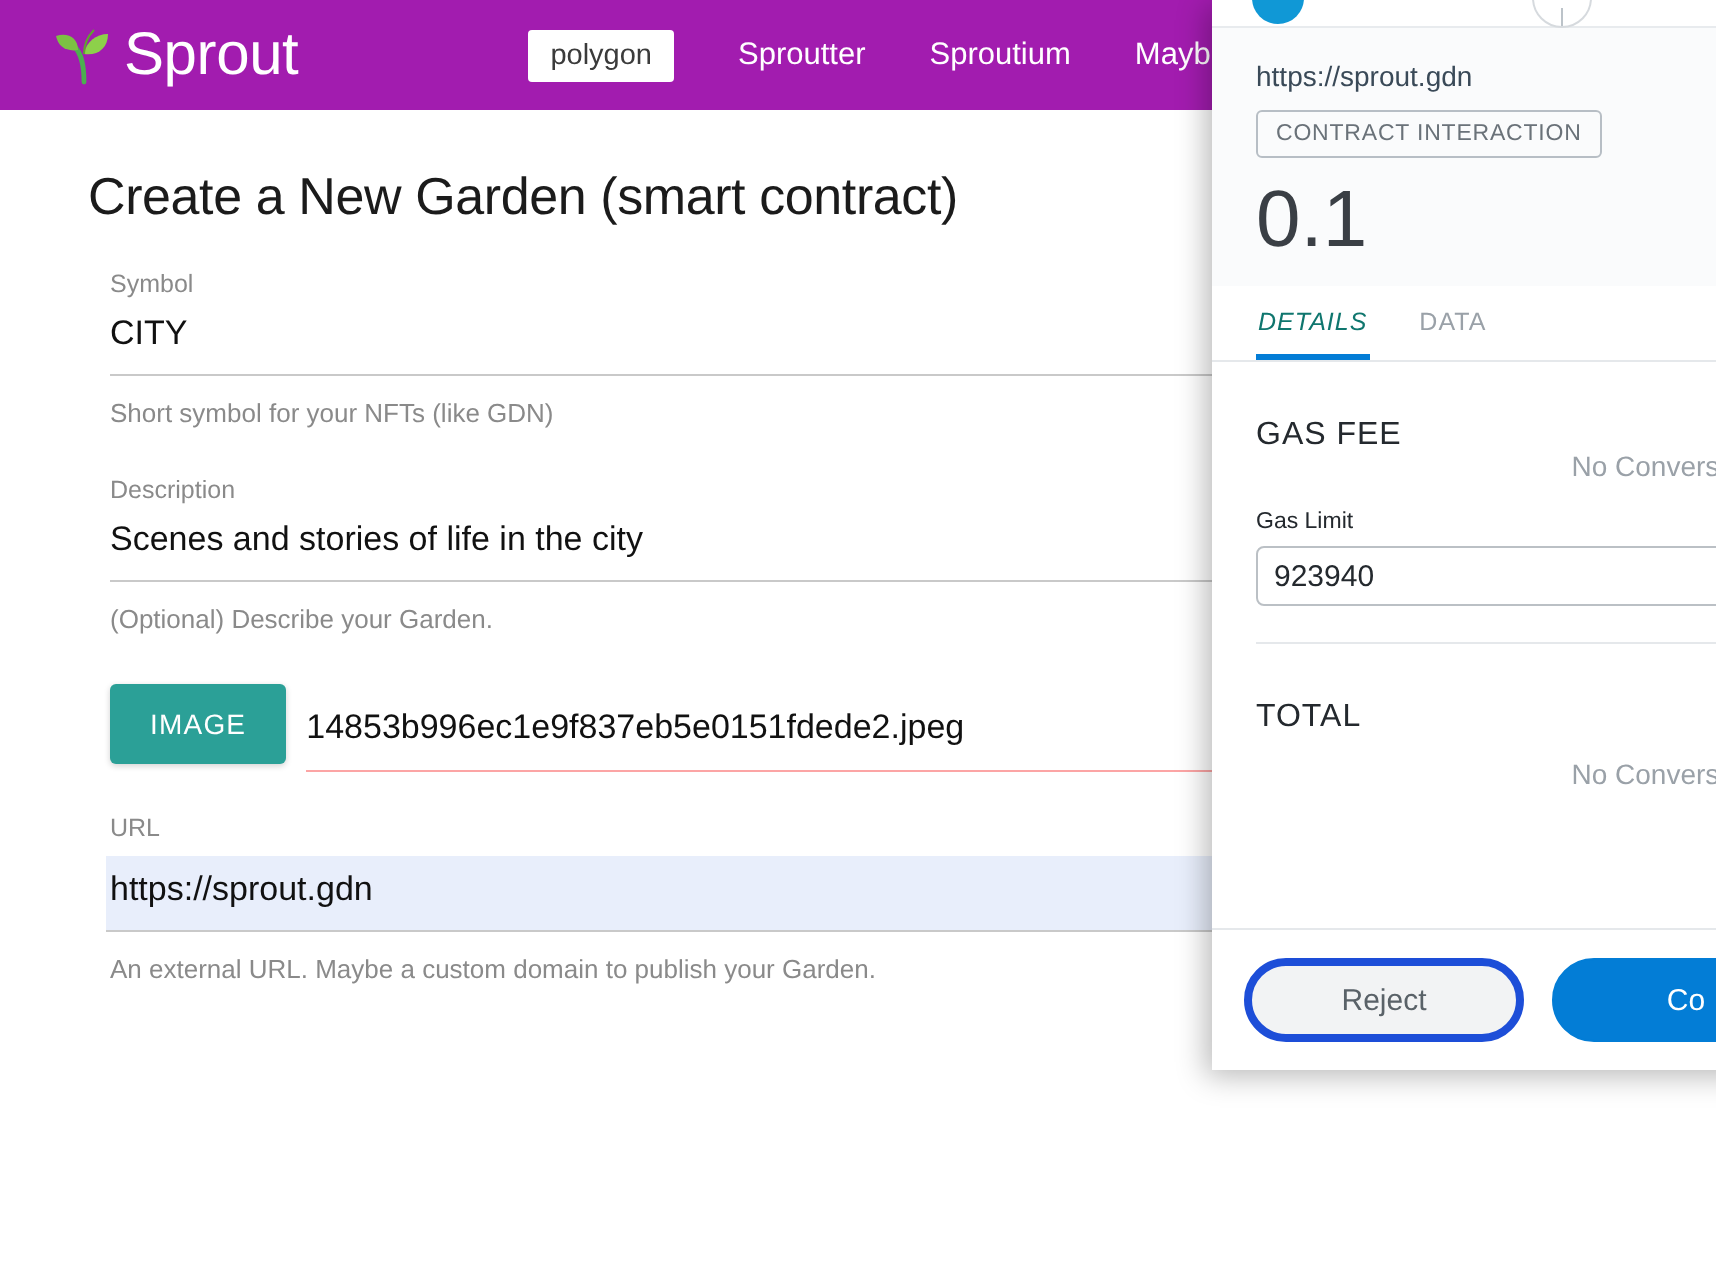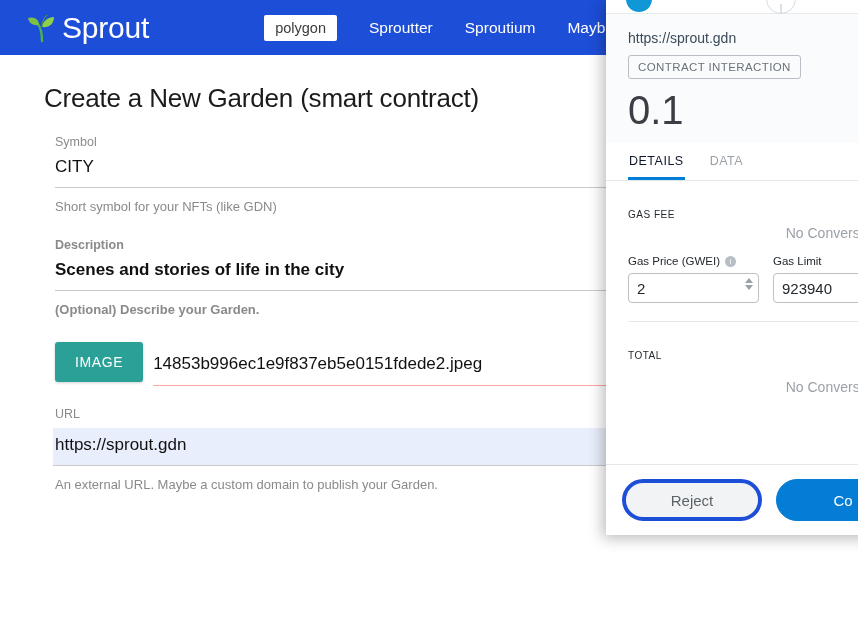--- a/index.html
+++ b/index.html
@@ -19,21 +19,21 @@
     background: #ffffff;
     overflow: hidden;
   }
 
   
   .navbar {
     position: absolute;
     top: 0; left: 0;
     width: 858px;
     height: 55px;
-    background: #1d4ed8;
+    background: #a21caf;
     display: flex;
     align-items: center;
     padding-left: 26px;
   }
   .brand {
     display: flex;
     align-items: center;
     gap: 2px;
   }
   .sprout-icon {
@@ -230,37 +230,38 @@
   }
   .mm-tab {
     font-size: 12.5px;
     letter-spacing: 0.5px;
     color: #9aa1a8;
     padding: 11px 1px 9px 1px;
     border-bottom: 3px solid transparent;
     cursor: pointer;
   }
   .mm-tab.active {
-    color: #0f172a;
+    color: #0f766e;
     border-bottom-color: #037dd6;
+    font-style: italic;
   }
 
   .mm-body {
     flex: 1 1 auto;
     padding: 0 22px;
     overflow: hidden;
   }
   .mm-row {
     display: flex;
     justify-content: space-between;
     align-items: flex-start;
     padding: 18px 0 4px 0;
   }
   .mm-row-label {
-    font-size: 10px;
+    font-size: 16px;
     letter-spacing: 0.5px;
     color: #24292e;
     padding-top: 10px;
     white-space: nowrap;
   }
   .mm-row-right {
     text-align: right;
     min-width: 0;
   }
   .mm-row-sub {
@@ -404,21 +405,21 @@
   <div class="form-wrap">
     <h1 class="page-title">Create a New Garden (smart contract)</h1>
 
 
     <div class="field" style="margin-top:18px;">
       <div class="field-label">Symbol</div>
       <div class="field-value">CITY</div>
       <div class="field-help">Short symbol for your NFTs (like GDN)</div>
     </div>
 
-    <div class="field" style="margin-top:18px;font-weight:bold;">
+    <div class="field" style="margin-top:18px;">
       <div class="field-label">Description</div>
       <div class="field-value">Scenes and stories of life in the city</div>
       <div class="field-help">(Optional) Describe your Garden.</div>
     </div>
 
     <div class="file-row">
       <button class="image-btn">IMAGE</button>
       <div class="file-name">14853b996ec1e9f837eb5e0151fdede2.jpeg</div>
     </div>
 
@@ -452,33 +453,20 @@
 
       <div class="mm-row">
         <div class="mm-row-label">GAS FEE</div>
         <div class="mm-row-right">
           <div class="mm-row-value">0.</div>
           <div class="mm-row-conv">No Conversion Rat</div>
         </div>
       </div>
 
       <div class="mm-gas-fields">
-        <div class="mm-gas-col">
-          <div class="mm-gas-label">
-            <span>Gas Price (GWEI)</span>
-            <span class="info-icon">i</span>
-          </div>
-          <div class="mm-input-wrap">
-            <input class="mm-input" type="text" value="2" style="">
-            <span class="spinner">
-              <span class="spin-up"></span>
-              <span class="spin-dn"></span>
-            </span>
-          </div>
-        </div>
 
         <div class="mm-gas-col">
           <div class="mm-gas-label">
             <span>Gas Limit</span>
           </div>
           <div class="mm-input-wrap">
             <input class="mm-input" type="text" value="923940" style="">
           </div>
         </div>
       </div>

